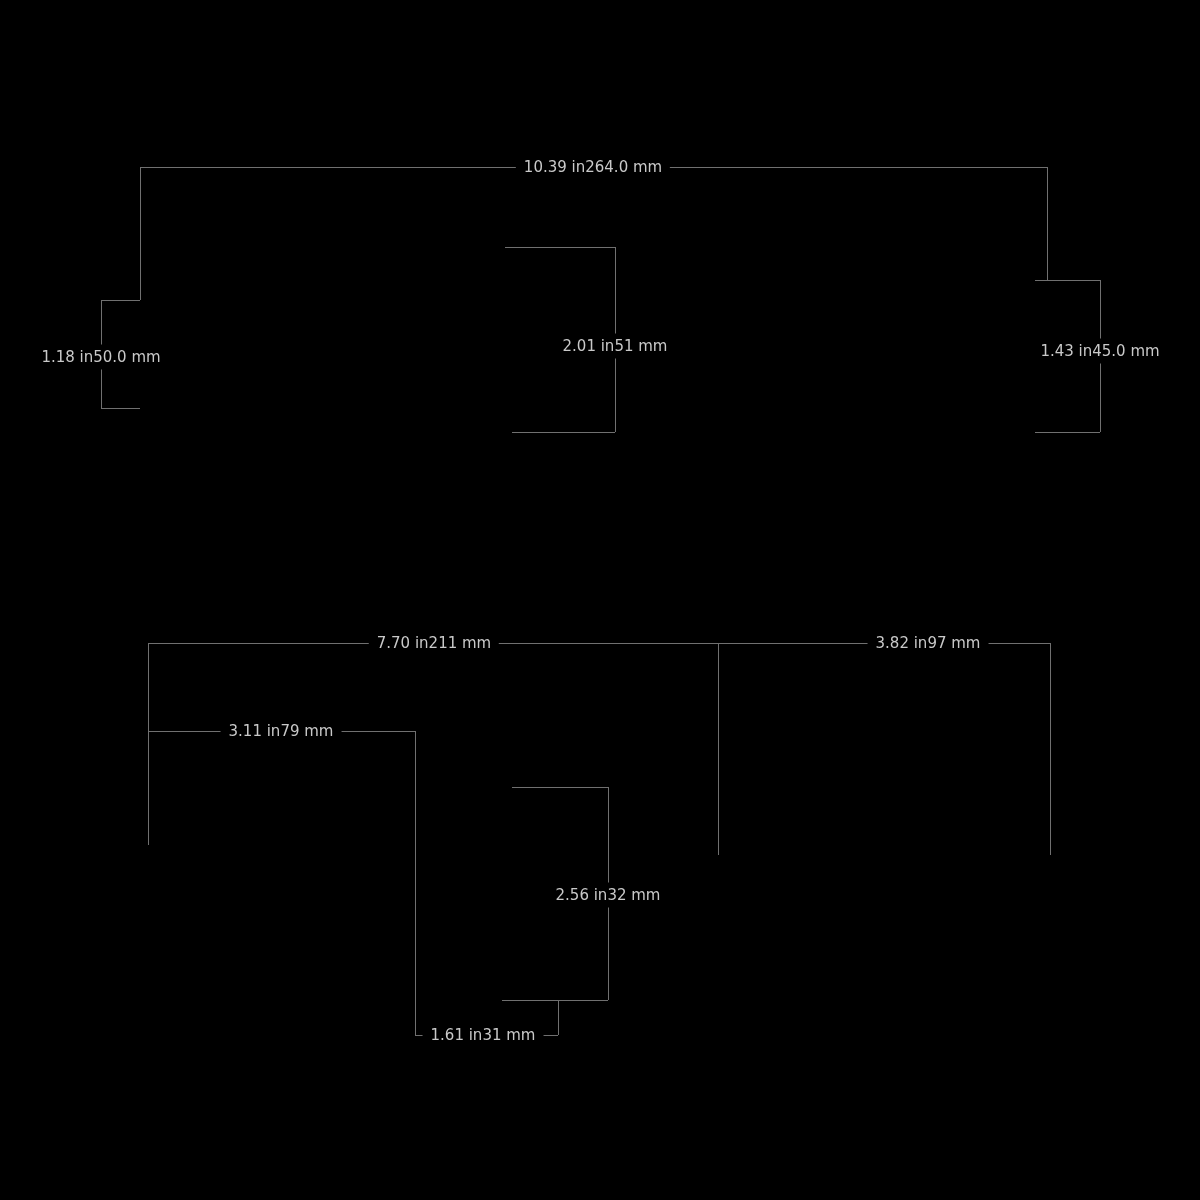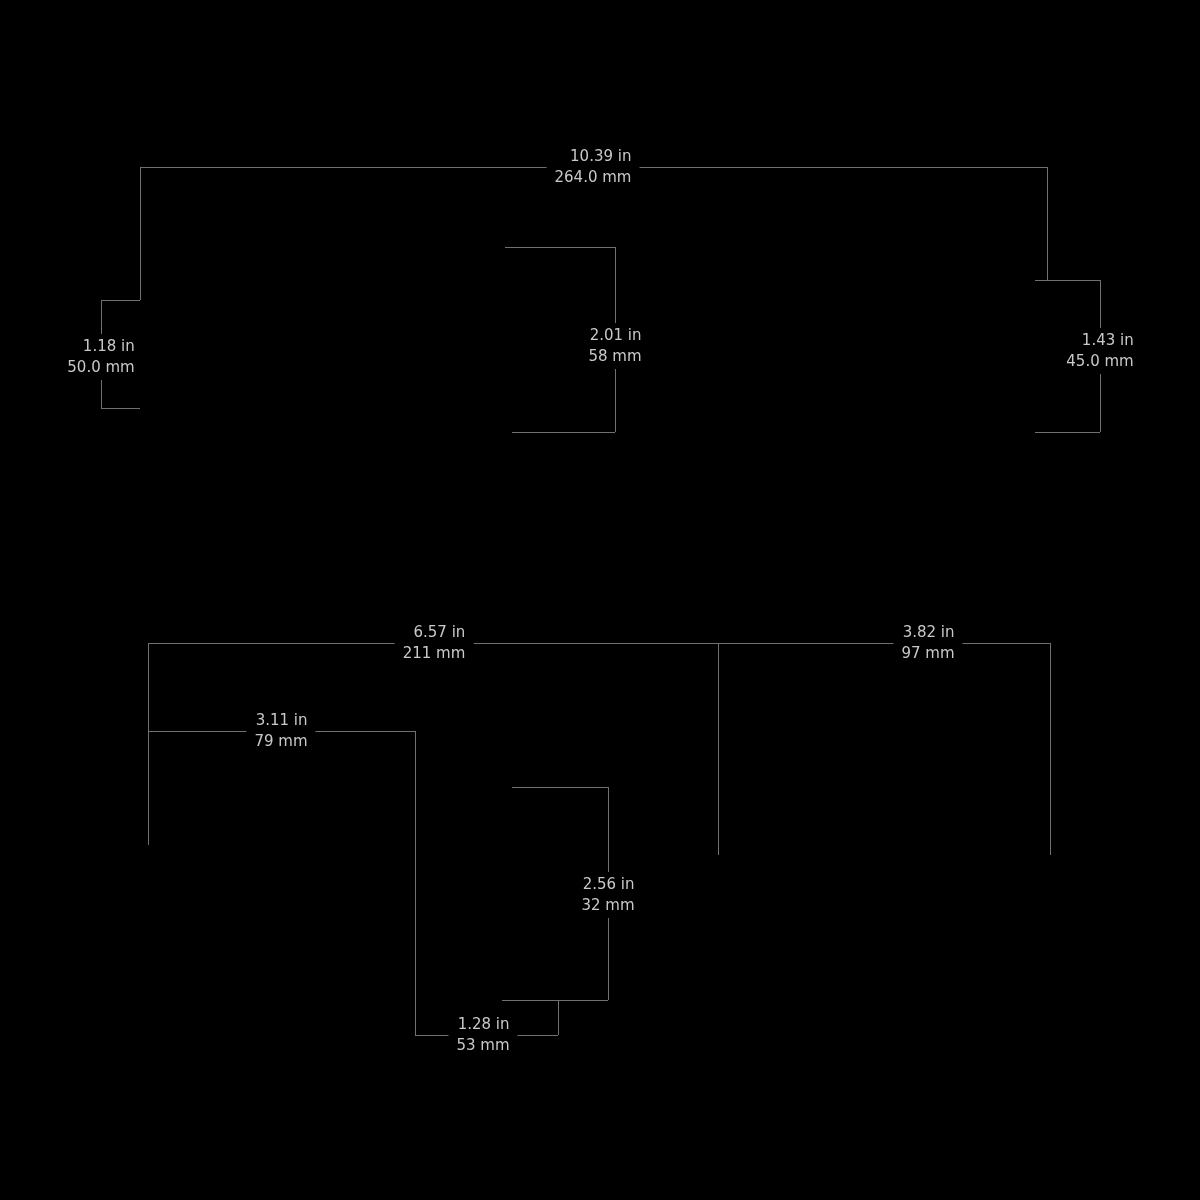--- a/index.html
+++ b/index.html
@@ -29,24 +29,24 @@
     stroke-width: 1;
     shape-rendering: crispEdges;
   }
   .dim-label {
     position: absolute;
     transform: translate(-50%, -50%);
     background: var(--bg-color);
     color: var(--text-color);
     font-size: 15px;
     line-height: 21px;
-    text-align: right;
+    text-align: left;
     padding: 2px 8px;
     display: flex;
-    flex-direction: column;
+    flex-direction: row;
     white-space: nowrap;
   }
 </style>
 </head>
 <body>
 
 <div class="canvas">
 
   <svg class="lines" viewBox="0 0 1200 1200" xmlns="http://www.w3.org/2000/svg">
 
@@ -87,46 +87,46 @@
     <span>264.0 mm</span>
   </div>
 
   <div class="dim-label" style="left:101px; top:357px">
     <span>1.18 in</span>
     <span>50.0 mm</span>
   </div>
 
   <div class="dim-label" style="left:615px; top:346px">
     <span>2.01 in</span>
-    <span>58 mm</span>
+    <span>51 mm</span>
   </div>
 
   <div class="dim-label" style="left:1100px; top:351px">
     <span>1.43 in</span>
     <span>45.0 mm</span>
   </div>
 
   <div class="dim-label" style="left:434px; top:643px">
-    <span>6.57 in</span>
+    <span>7.70 in</span>
     <span>211 mm</span>
   </div>
 
   <div class="dim-label" style="left:928px; top:643px">
     <span>3.82 in</span>
     <span>97 mm</span>
   </div>
 
   <div class="dim-label" style="left:281px; top:731px">
     <span>3.11 in</span>
     <span>79 mm</span>
   </div>
 
   <div class="dim-label" style="left:608px; top:895px">
     <span>2.56 in</span>
     <span>32 mm</span>
   </div>
 
   <div class="dim-label" style="left:483px; top:1035px">
-    <span>1.28 in</span>
-    <span>53 mm</span>
+    <span>1.61 in</span>
+    <span>31 mm</span>
   </div>
 
 </div>
 
 </body></html>

